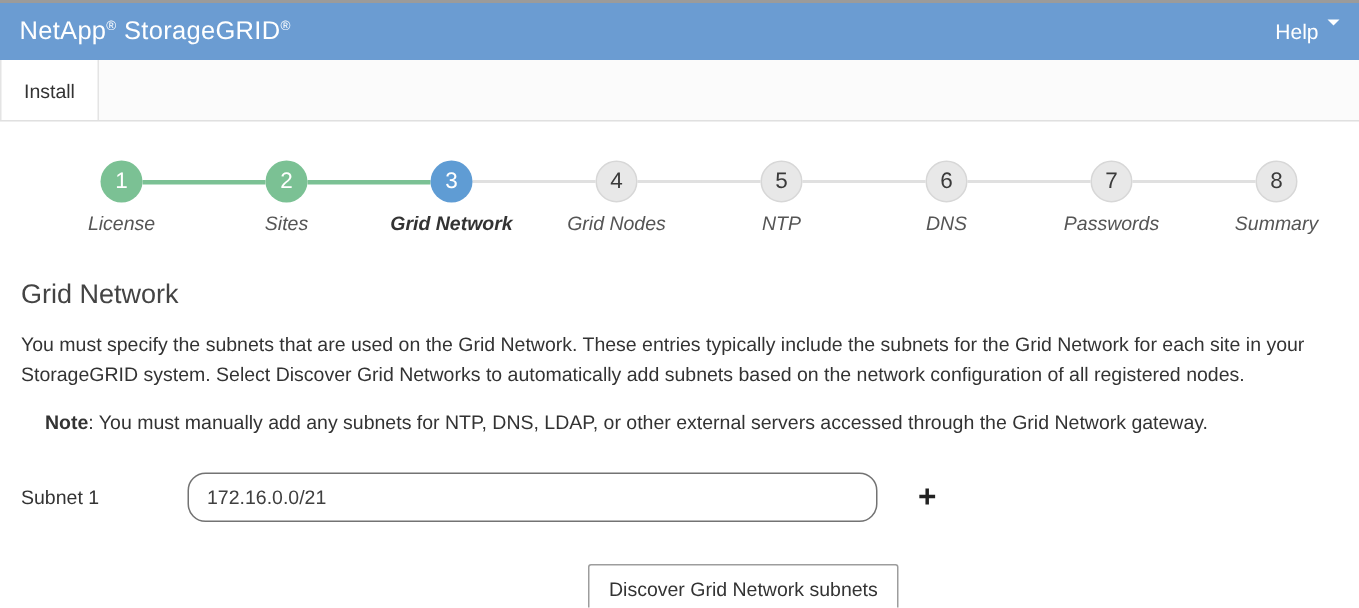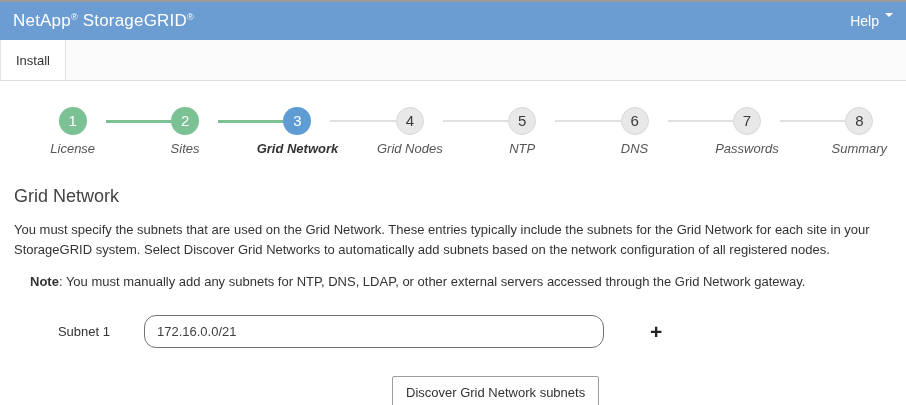--- a/index.html
+++ b/index.html
@@ -1,15 +1,15 @@
 <!DOCTYPE html>
 <html><head>
 <meta charset="utf-8">
 <style>
-  * { margin: 0; padding: 0; box-sizing: border-box; gap: 19px; }
+  * { margin: 0; padding: 0; box-sizing: border-box; }
   html, body { width: 906px; height: 405px; }
   body {
     font-family: "Liberation Sans", "DejaVu Sans", sans-serif;
     background: #ffffff;
     color: #333;
     overflow: hidden;
     position: relative;
   }
   
   .top-strip { height: 2px; background: #9b9b9b; width: 100%; }
@@ -128,21 +128,20 @@
   }
   .note .note-label { font-weight: bold; }
 
   .form-row {
     margin-top: 26px;
     display: flex;
     align-items: center;
   }
   .subnet-label {
     width: 96px;
-    text-align: right;
     margin-right: 15px;
     font-size: 13px;
     color: #333;
   }
   .subnet-input {
     width: 460px;
     height: 33px;
     border: 1px solid #737373;
     border-radius: 12px;
     padding: 0 12px;

